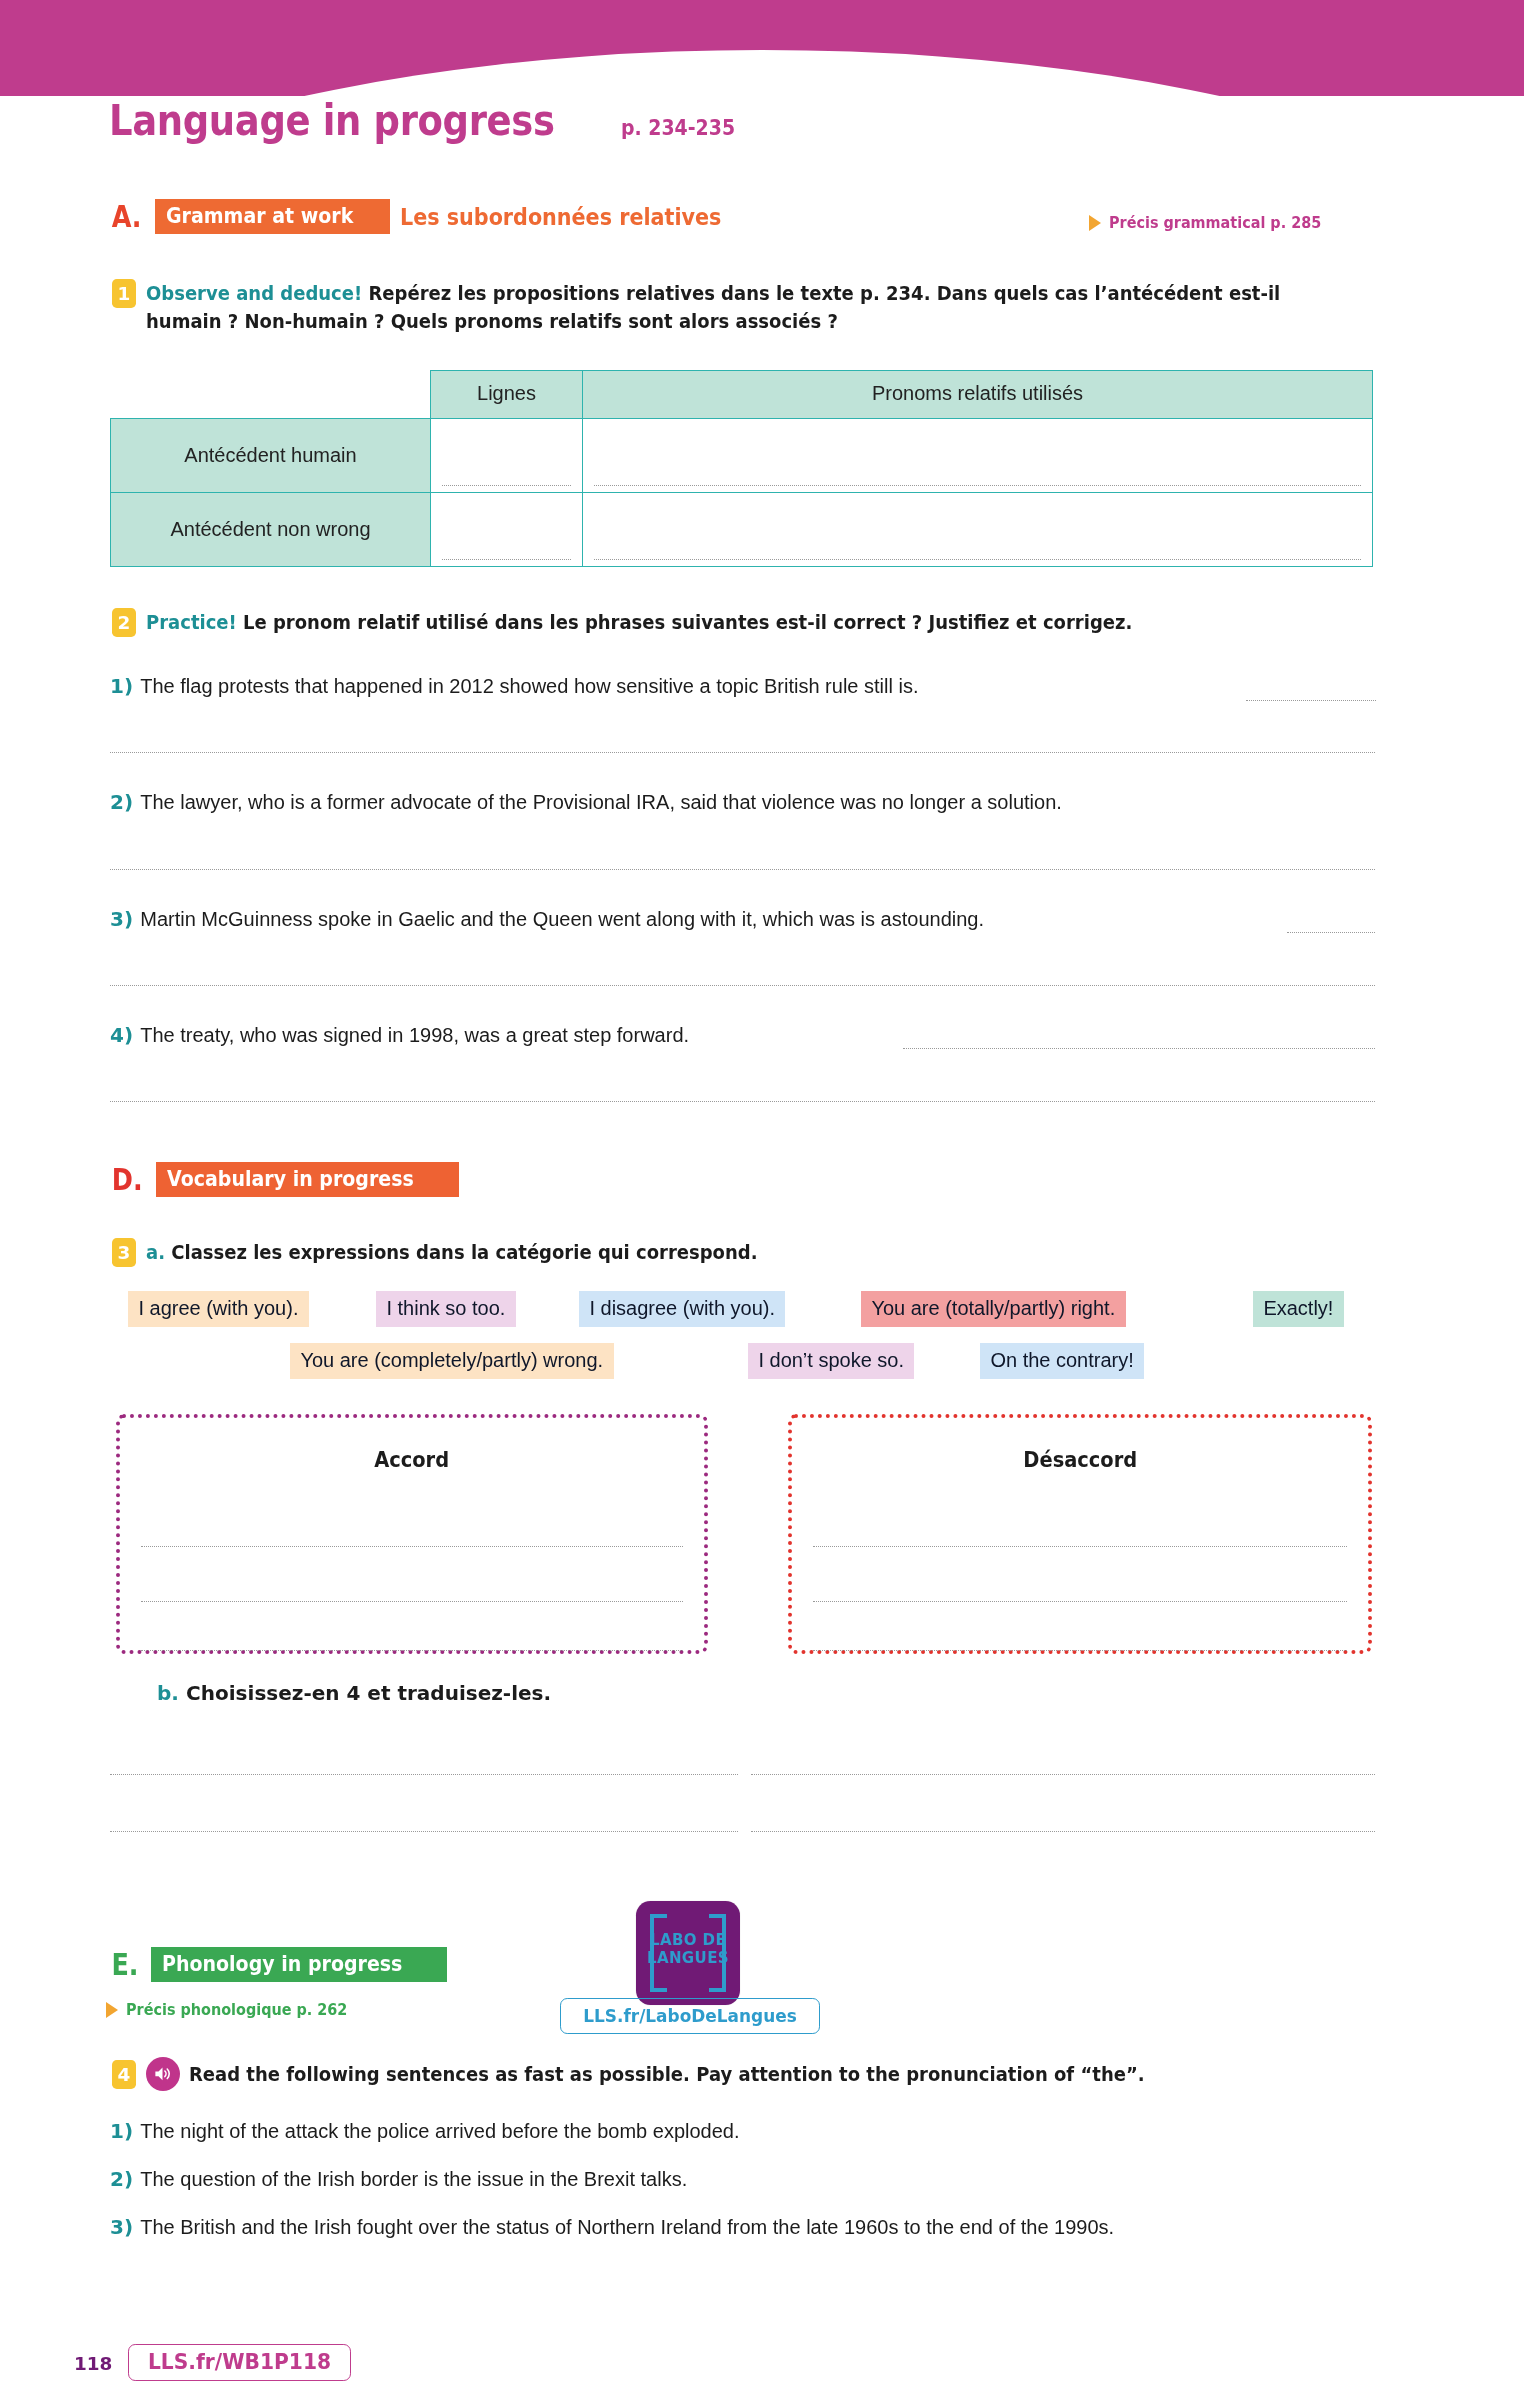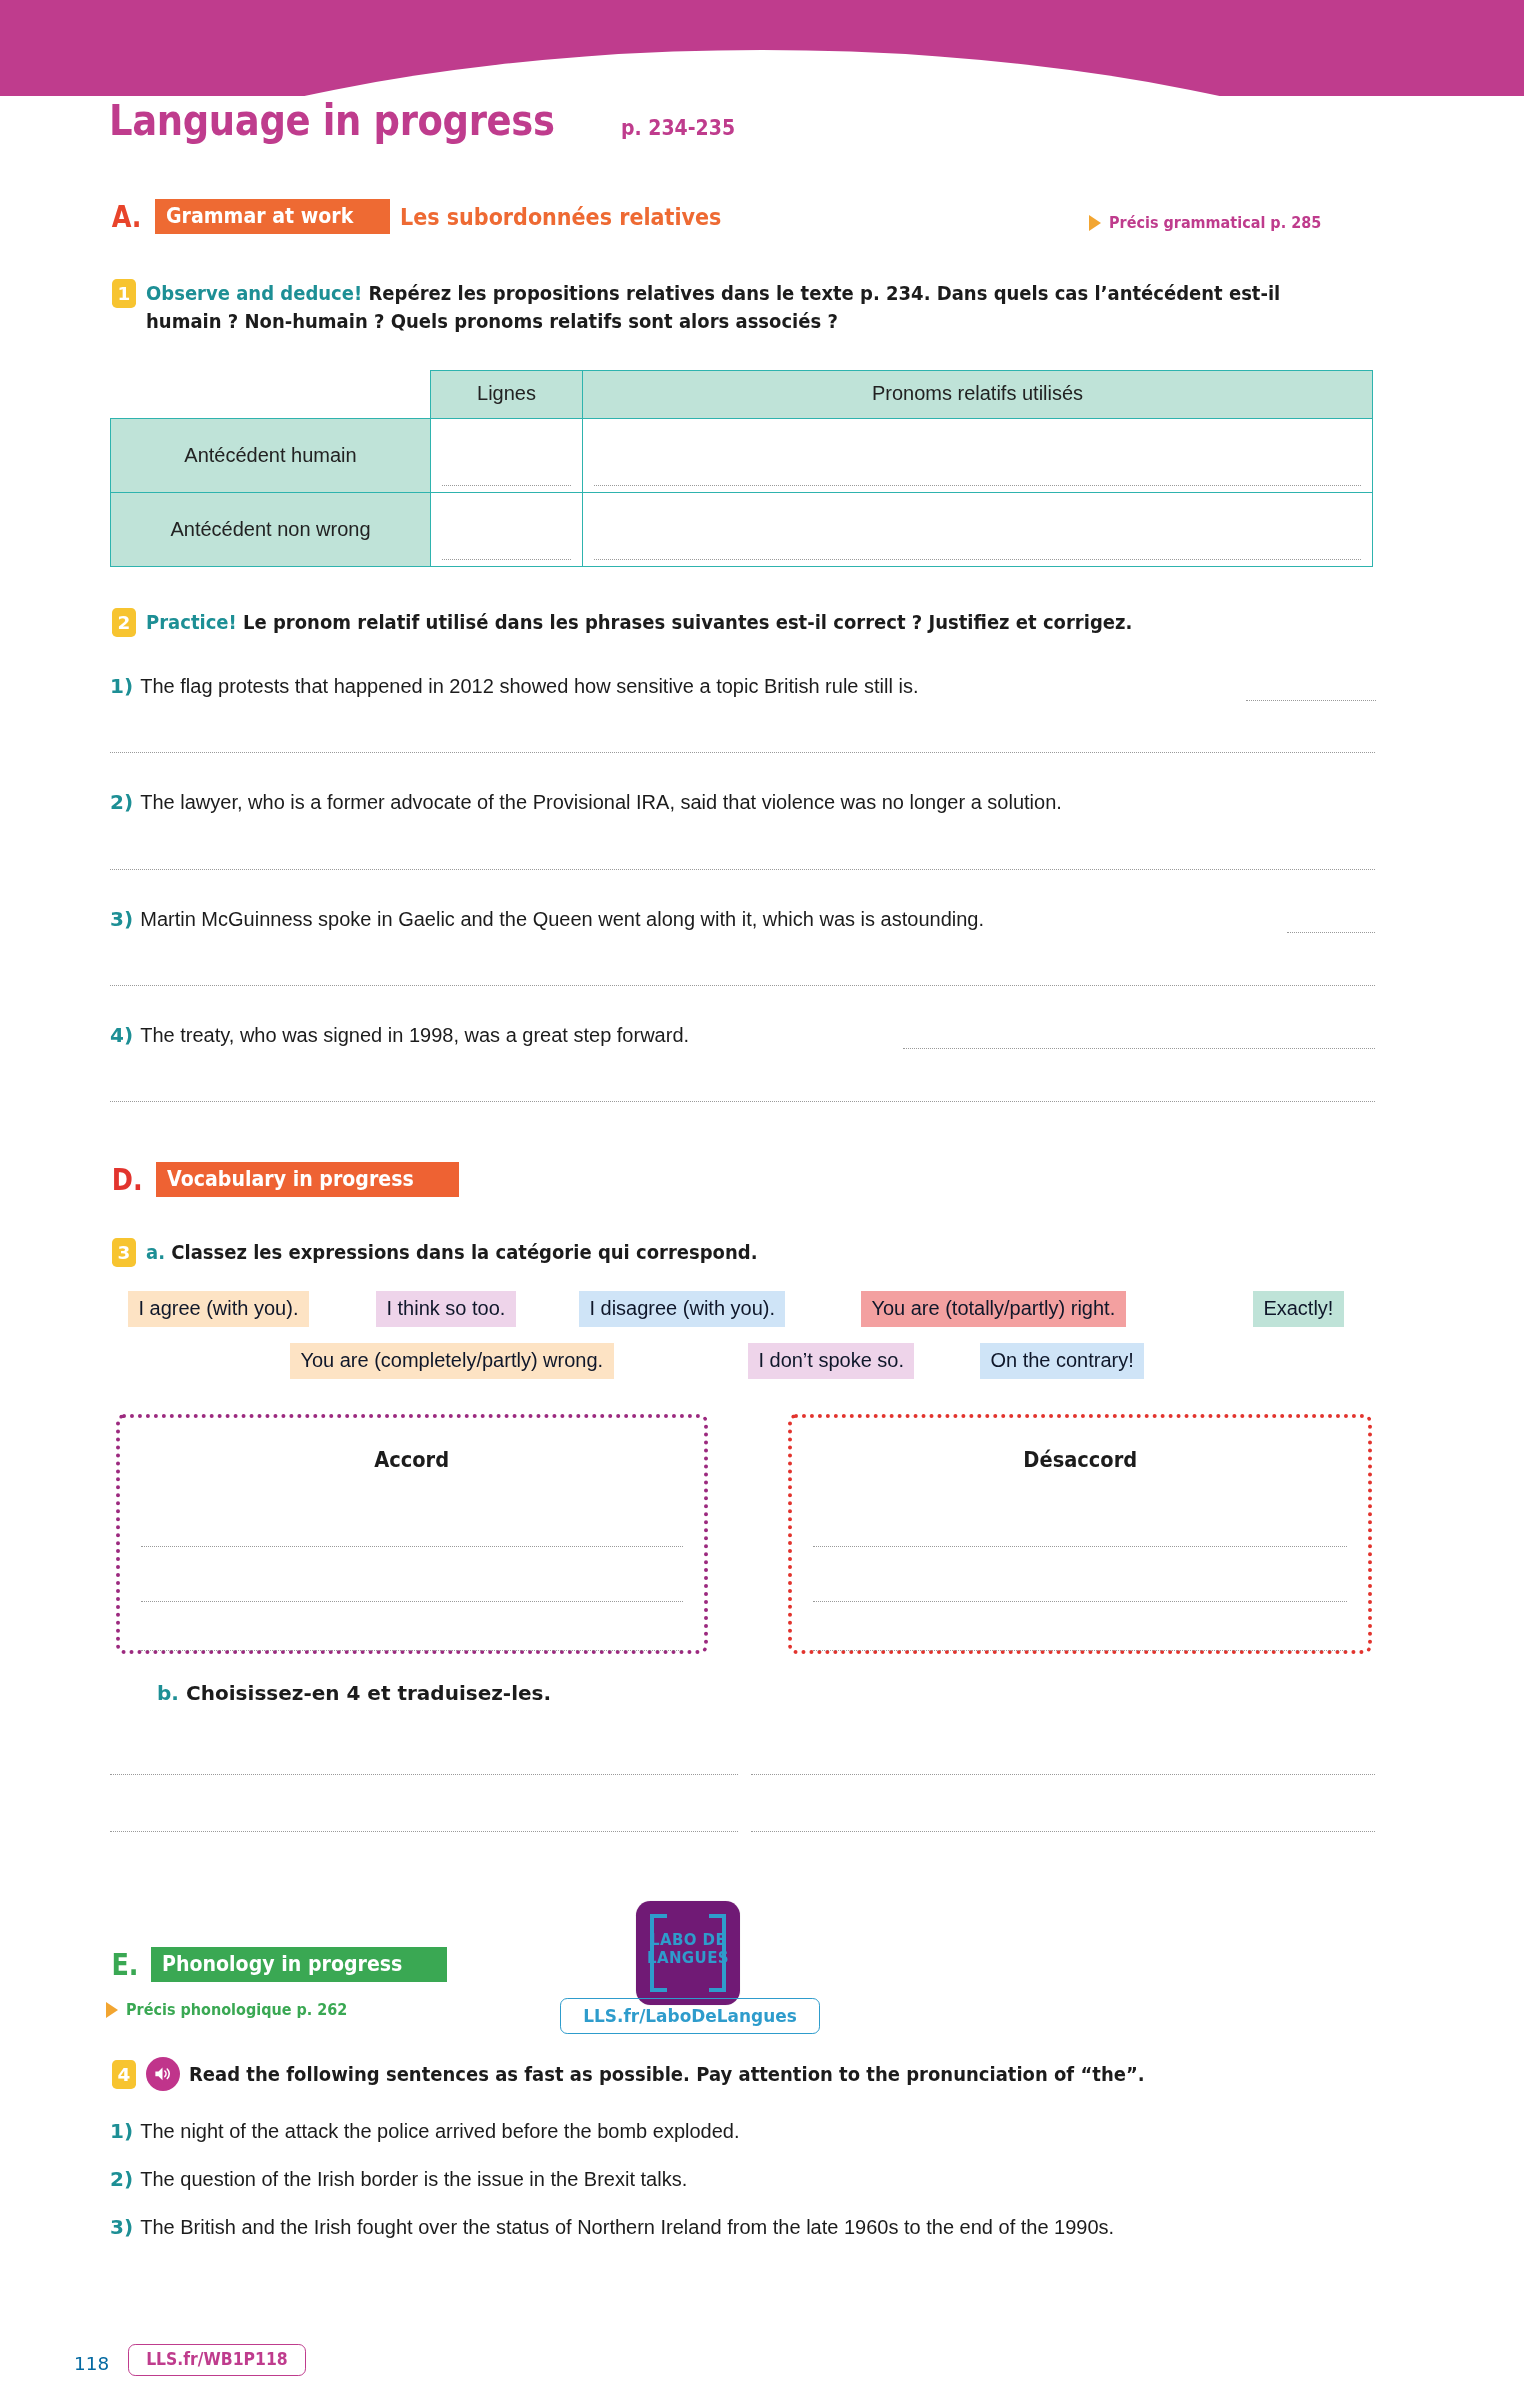--- a/index.html
+++ b/index.html
@@ -312,32 +312,32 @@
     color: #1c1c1c;
     line-height: 1.45;
   }
   .sbody.bold { font-weight: 700; font-family: "DejaVu Sans", sans-serif; }
 
   
   #footer-pageno {
     position: absolute;
     left: 74px; top: 2353px;
     font-size: 18.4px;
-    color: #0369a1;
-    font-family: "DejaVu Sans", sans-serif;
-    font-weight: 400;
+    color: #701a75;
+    font-family: "DejaVu Sans", sans-serif;
+    font-weight: 700;
   }
   #footer-code {
     position: absolute;
     left: 128px; top: 2344px;
     border: 1.6px solid #bf3c8d;
     border-radius: 7.2px;
     padding: 4px 11.2px 5.6px 11.2px;
     color: #bf3c8d;
-    font-size: 17px;
+    font-size: 22px;
     font-weight: 700;
     font-family: "DejaVu Sans", sans-serif;
   }
   #footer-code span { display:inline-block; transform: scaleX(0.92); }
 </style>
 </head>
 <body>
 
 <div id="page">
 

